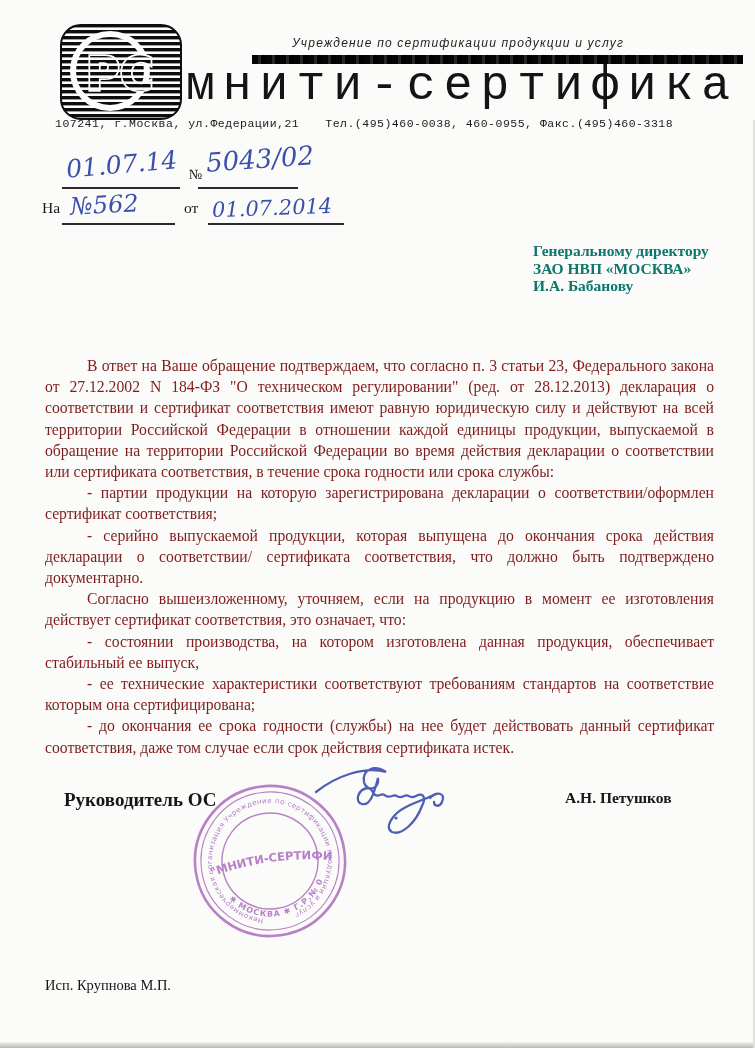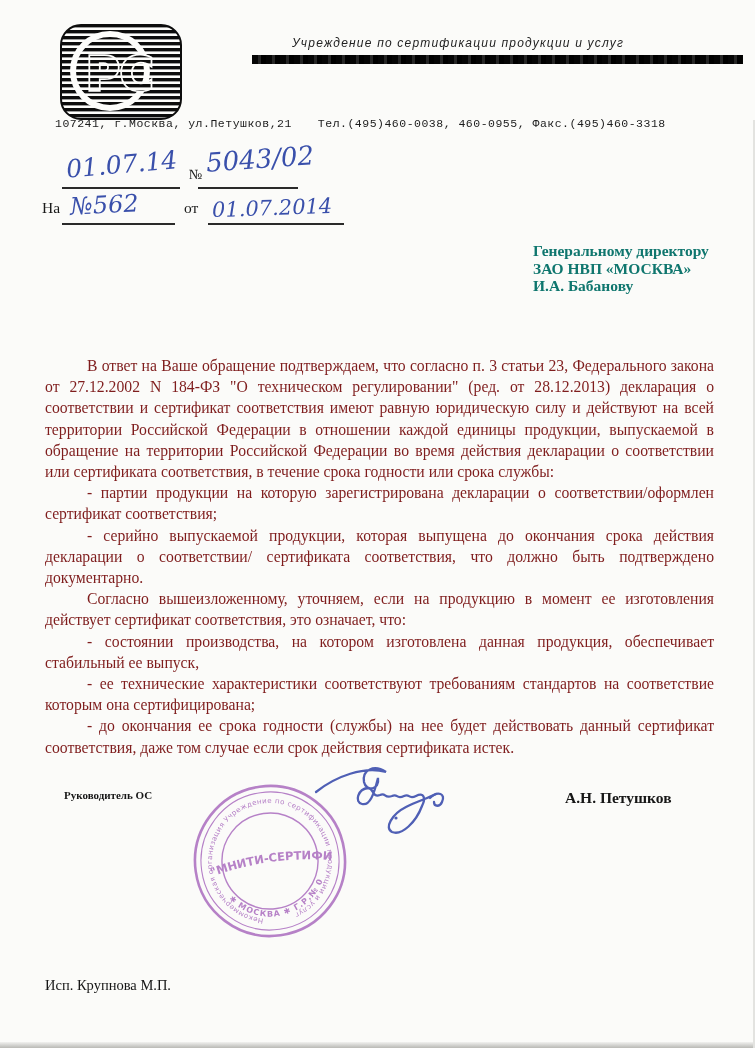--- a/index.html
+++ b/index.html
@@ -42,21 +42,21 @@
     position:absolute; left:533px; top:242px;
     font-weight:bold; font-size:15.5px; line-height:17.5px; color:#0f766e;
   }
   
   .letter-body{
     position:absolute; left:45px; top:355px; width:669px;
     font-size:15.7px; line-height:21.2px; text-align:justify; color:#7f1d1d;
   }
   .letter-body p{margin:0; text-indent:42px;}
   
-  .sig-title{position:absolute; left:64px; top:789px; font-weight:bold; font-size:11px;}
+  .sig-title{position:absolute; left:64px; top:789px; font-weight:bold; font-size:19px;}
   .sig-name{position:absolute; left:565px; top:789px; font-weight:bold; font-size:15.5px;}
   .signature-svg{position:absolute; left:312px; top:758px;}
   .stamp-svg{position:absolute; left:190px; top:781px; mix-blend-mode:multiply; opacity:.92;}
   
   .footer-exec{position:absolute; left:45px; top:977px; font-size:14.5px;text-align:center;}
   .footer-phone{position:absolute; left:45px; top:1048px; font-size:14.5px;}
   
   .scan-bottom{position:absolute; left:0; bottom:0; width:100%; height:6px;
     background:linear-gradient(#f1f1ef,#b9b9b5);}
   .scan-right{position:absolute; right:0; top:120px; width:2px; height:928px; background:#e3e3e0;}
@@ -73,22 +73,23 @@
         <rect width="8" height="3.4" fill="#0d0d0d"></rect>
       </pattern>
     </defs>
     <rect x="1" y="1" width="120" height="94" rx="20" fill="url(#stripes)" stroke="#0d0d0d" stroke-width="2"></rect>
     <circle cx="50" cy="47" r="37" fill="none" stroke="#fdfdfb" stroke-width="6"></circle>
     <text x="26" y="66" font-family="DejaVu Sans, sans-serif" font-weight="bold" font-size="46" fill="url(#stripes)" stroke="#fdfdfb" stroke-width="3.5" paint-order="stroke">РС</text>
   </svg>
 
   <div class="tagline">Учреждение по сертификации продукции и услуг</div>
   <div class="head-bar"></div>
+  <div class="org-title">мнити-сертифика</div>
   <div class="addr-line">
-    <span>107241, г.Москва, ул.Петушков,21</span><span class="phones">Тел.(495)460-0038, 460-0955, Факс.(495)460-3318</span>
+    <span>107241, г.Москва, ул.Федерации,21</span><span class="phones">Тел.(495)460-0038, 460-0955, Факс.(495)460-3318</span>
   </div>
 
   <div class="hand" style="left:66px; top:150px; font-size:25px; transform:rotate(-5deg);">01.07.14</div>
   <div class="ref-line" style="left:62px; top:187px; width:118px;"></div>
   <div class="ref-label" style="left:189px; top:167px; font-size:14px;">№</div>
   <div class="hand" style="left:206px; top:144px; font-size:26px; transform:rotate(-4deg);">5043/02</div>
   <div class="ref-line" style="left:198px; top:187px; width:100px;"></div>
 
   <div class="ref-label" style="left:42px; top:199px;">На</div>
   <div class="hand" style="left:70px; top:191px; font-size:24px; transform:rotate(-3deg);">№562</div>

